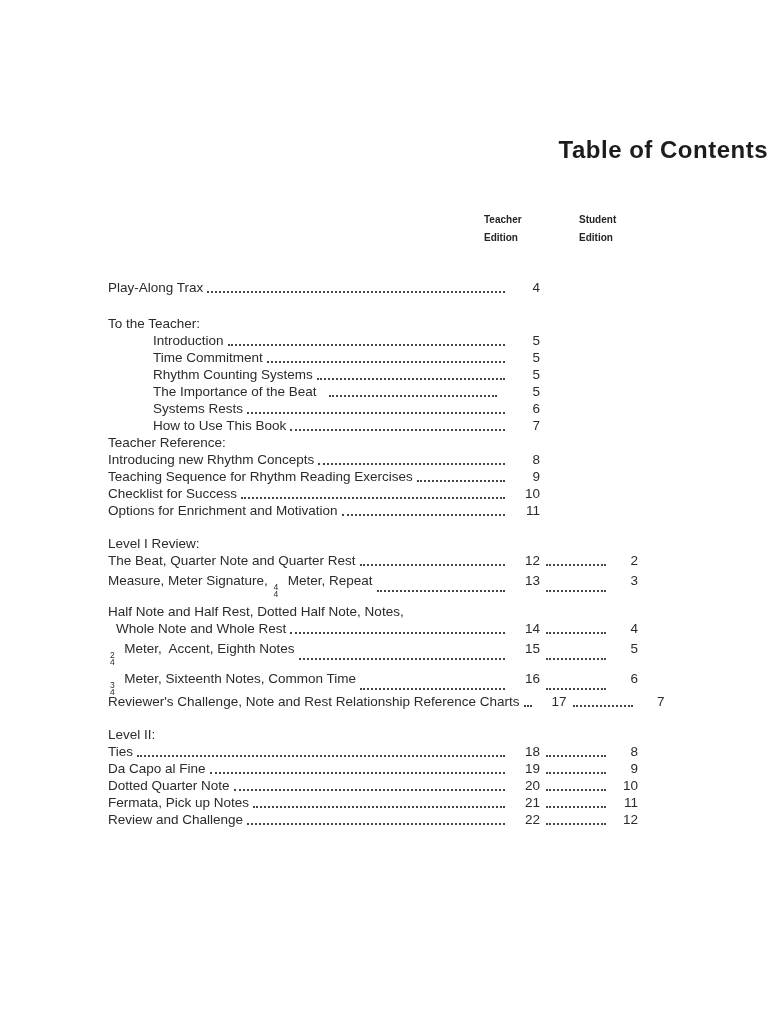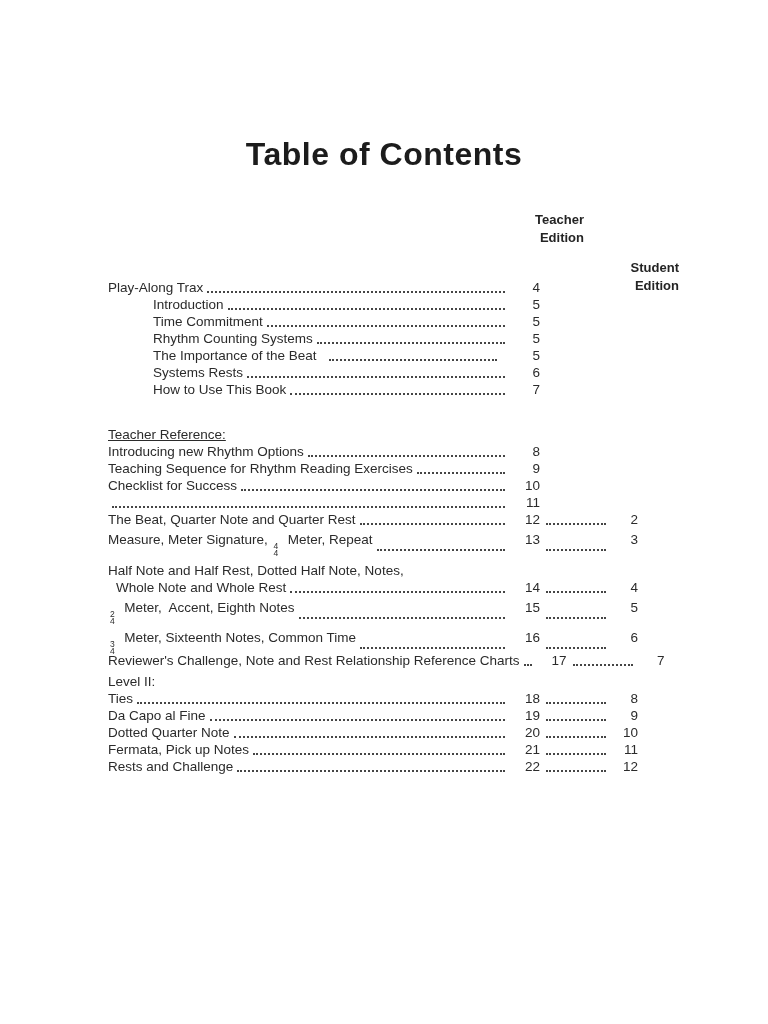--- a/index.html
+++ b/index.html
@@ -14,46 +14,46 @@
     background: #ffffff;
     font-family: "Liberation Sans", sans-serif;
     color: #2b2b2b;
     overflow: hidden;
   }
   .title {
     position: absolute;
     top: 136px;
     left: 0;
     width: 100%;
-    text-align: center;
-    font-size: 32px;
+    text-align: right;
+    font-size: 24px;
     font-weight: bold;
     color: #1c1c1c;
     margin: 0;
     letter-spacing: 0.5px;
   }
   .content {
     position: absolute;
     left: 108px;
     top: 0;
     width: 530px;
   }
   .col-h {
     position: absolute;
     top: 211px;
     width: 100px;
-    text-align: right;
+    text-align: left;
     font-weight: bold;
-    font-size: 13px;
+    font-size: 10px;
     line-height: 18px;
     white-space: pre-line;
     color: #242424;
   }
   .col-h.teacher { left: 376px; }
-  .col-h.student { left: 471px; margin-top: 48px; }
+  .col-h.student { left: 471px; }
   #rows {
     position: absolute;
     top: 279px;
     left: 0;
     width: 530px;
     font-size: 13.5px;
   }
   .row {
     display: flex;
     align-items: baseline;
@@ -103,20 +103,23 @@
     <div class="col-h teacher">Teacher
 Edition</div>
     <div class="col-h student">Student
 Edition</div>
     <div id="rows">
         <div class="row t-only">
           <span class="t">Play-Along Trax</span>
           <span class="dots"></span>
           <span class="pg pg-t">4</span>
         </div>
+        <div class="row" style="margin-top: 19px;">
+          <span class="t">To the Teacher:</span>
+        </div>
         <div class="row t-only" style="padding-left: 45px;">
           <span class="t">Introduction</span>
           <span class="dots"></span>
           <span class="pg pg-t">5</span>
         </div>
         <div class="row t-only" style="padding-left: 45px;">
           <span class="t">Time Commitment</span>
           <span class="dots"></span>
           <span class="pg pg-t">5</span>
         </div>
@@ -133,41 +136,45 @@
         <div class="row t-only" style="padding-left: 45px;">
           <span class="t">Systems Rests</span>
           <span class="dots"></span>
           <span class="pg pg-t">6</span>
         </div>
         <div class="row t-only" style="padding-left: 45px;">
           <span class="t">How to Use This Book</span>
           <span class="dots"></span>
           <span class="pg pg-t">7</span>
         </div>
-        <div class="row" style="margin-top: 28px; text-decoration: underline;">
+        <div class="row" style="margin-top: 0;">
           <span class="t">Teacher Reference:</span>
         </div>
         <div class="row t-only">
-          <span class="t">Introducing new Rhythm Options</span>
+          <span class="t">Introducing new Rhythm Concepts</span>
           <span class="dots"></span>
           <span class="pg pg-t">8</span>
         </div>
         <div class="row t-only">
           <span class="t">Teaching Sequence for Rhythm Reading Exercises</span>
           <span class="dots"></span>
           <span class="pg pg-t">9</span>
         </div>
         <div class="row t-only">
           <span class="t">Checklist for Success</span>
           <span class="dots"></span>
           <span class="pg pg-t">10</span>
         </div>
         <div class="row t-only">
+          <span class="t">Options for Enrichment and Motivation</span>
           <span class="dots"></span>
           <span class="pg pg-t">11</span>
+        </div>
+        <div class="row" style="margin-top: 16px;">
+          <span class="t">Level I Review:</span>
         </div>
         <div class="row">
           <span class="t">The Beat, Quarter Note and Quarter Rest</span>
           <span class="dots"></span>
           <span class="pg pg-t">12</span>
           <span class="dots dots2"></span>
           <span class="pg pg-s">2</span>
         </div>
         <div class="row" style="margin-top: 3px;">
           <span class="t">Measure, Meter Signature, <span class="frac"><span>4</span><span>4</span></span>  Meter, Repeat</span>
@@ -200,21 +207,21 @@
           <span class="dots dots2"></span>
           <span class="pg pg-s">6</span>
         </div>
         <div class="row" style="margin-top: 0;">
           <span class="t">Reviewer's Challenge, Note and Rest Relationship Reference Charts</span>
           <span class="dots"></span>
           <span class="pg pg-t">17</span>
           <span class="dots dots2"></span>
           <span class="pg pg-s">7</span>
         </div>
-        <div class="row" style="margin-top: 4px;">
+        <div class="row" style="margin-top: 16px;">
           <span class="t">Level II:</span>
         </div>
         <div class="row">
           <span class="t">Ties</span>
           <span class="dots"></span>
           <span class="pg pg-t">18</span>
           <span class="dots dots2"></span>
           <span class="pg pg-s">8</span>
         </div>
         <div class="row">
@@ -232,21 +239,21 @@
           <span class="pg pg-s">10</span>
         </div>
         <div class="row">
           <span class="t">Fermata, Pick up Notes</span>
           <span class="dots"></span>
           <span class="pg pg-t">21</span>
           <span class="dots dots2"></span>
           <span class="pg pg-s">11</span>
         </div>
         <div class="row">
-          <span class="t">Rests and Challenge</span>
+          <span class="t">Review and Challenge</span>
           <span class="dots"></span>
           <span class="pg pg-t">22</span>
           <span class="dots dots2"></span>
           <span class="pg pg-s">12</span>
         </div>
       </div>
   </div>
 </div>
 
 </body></html>

